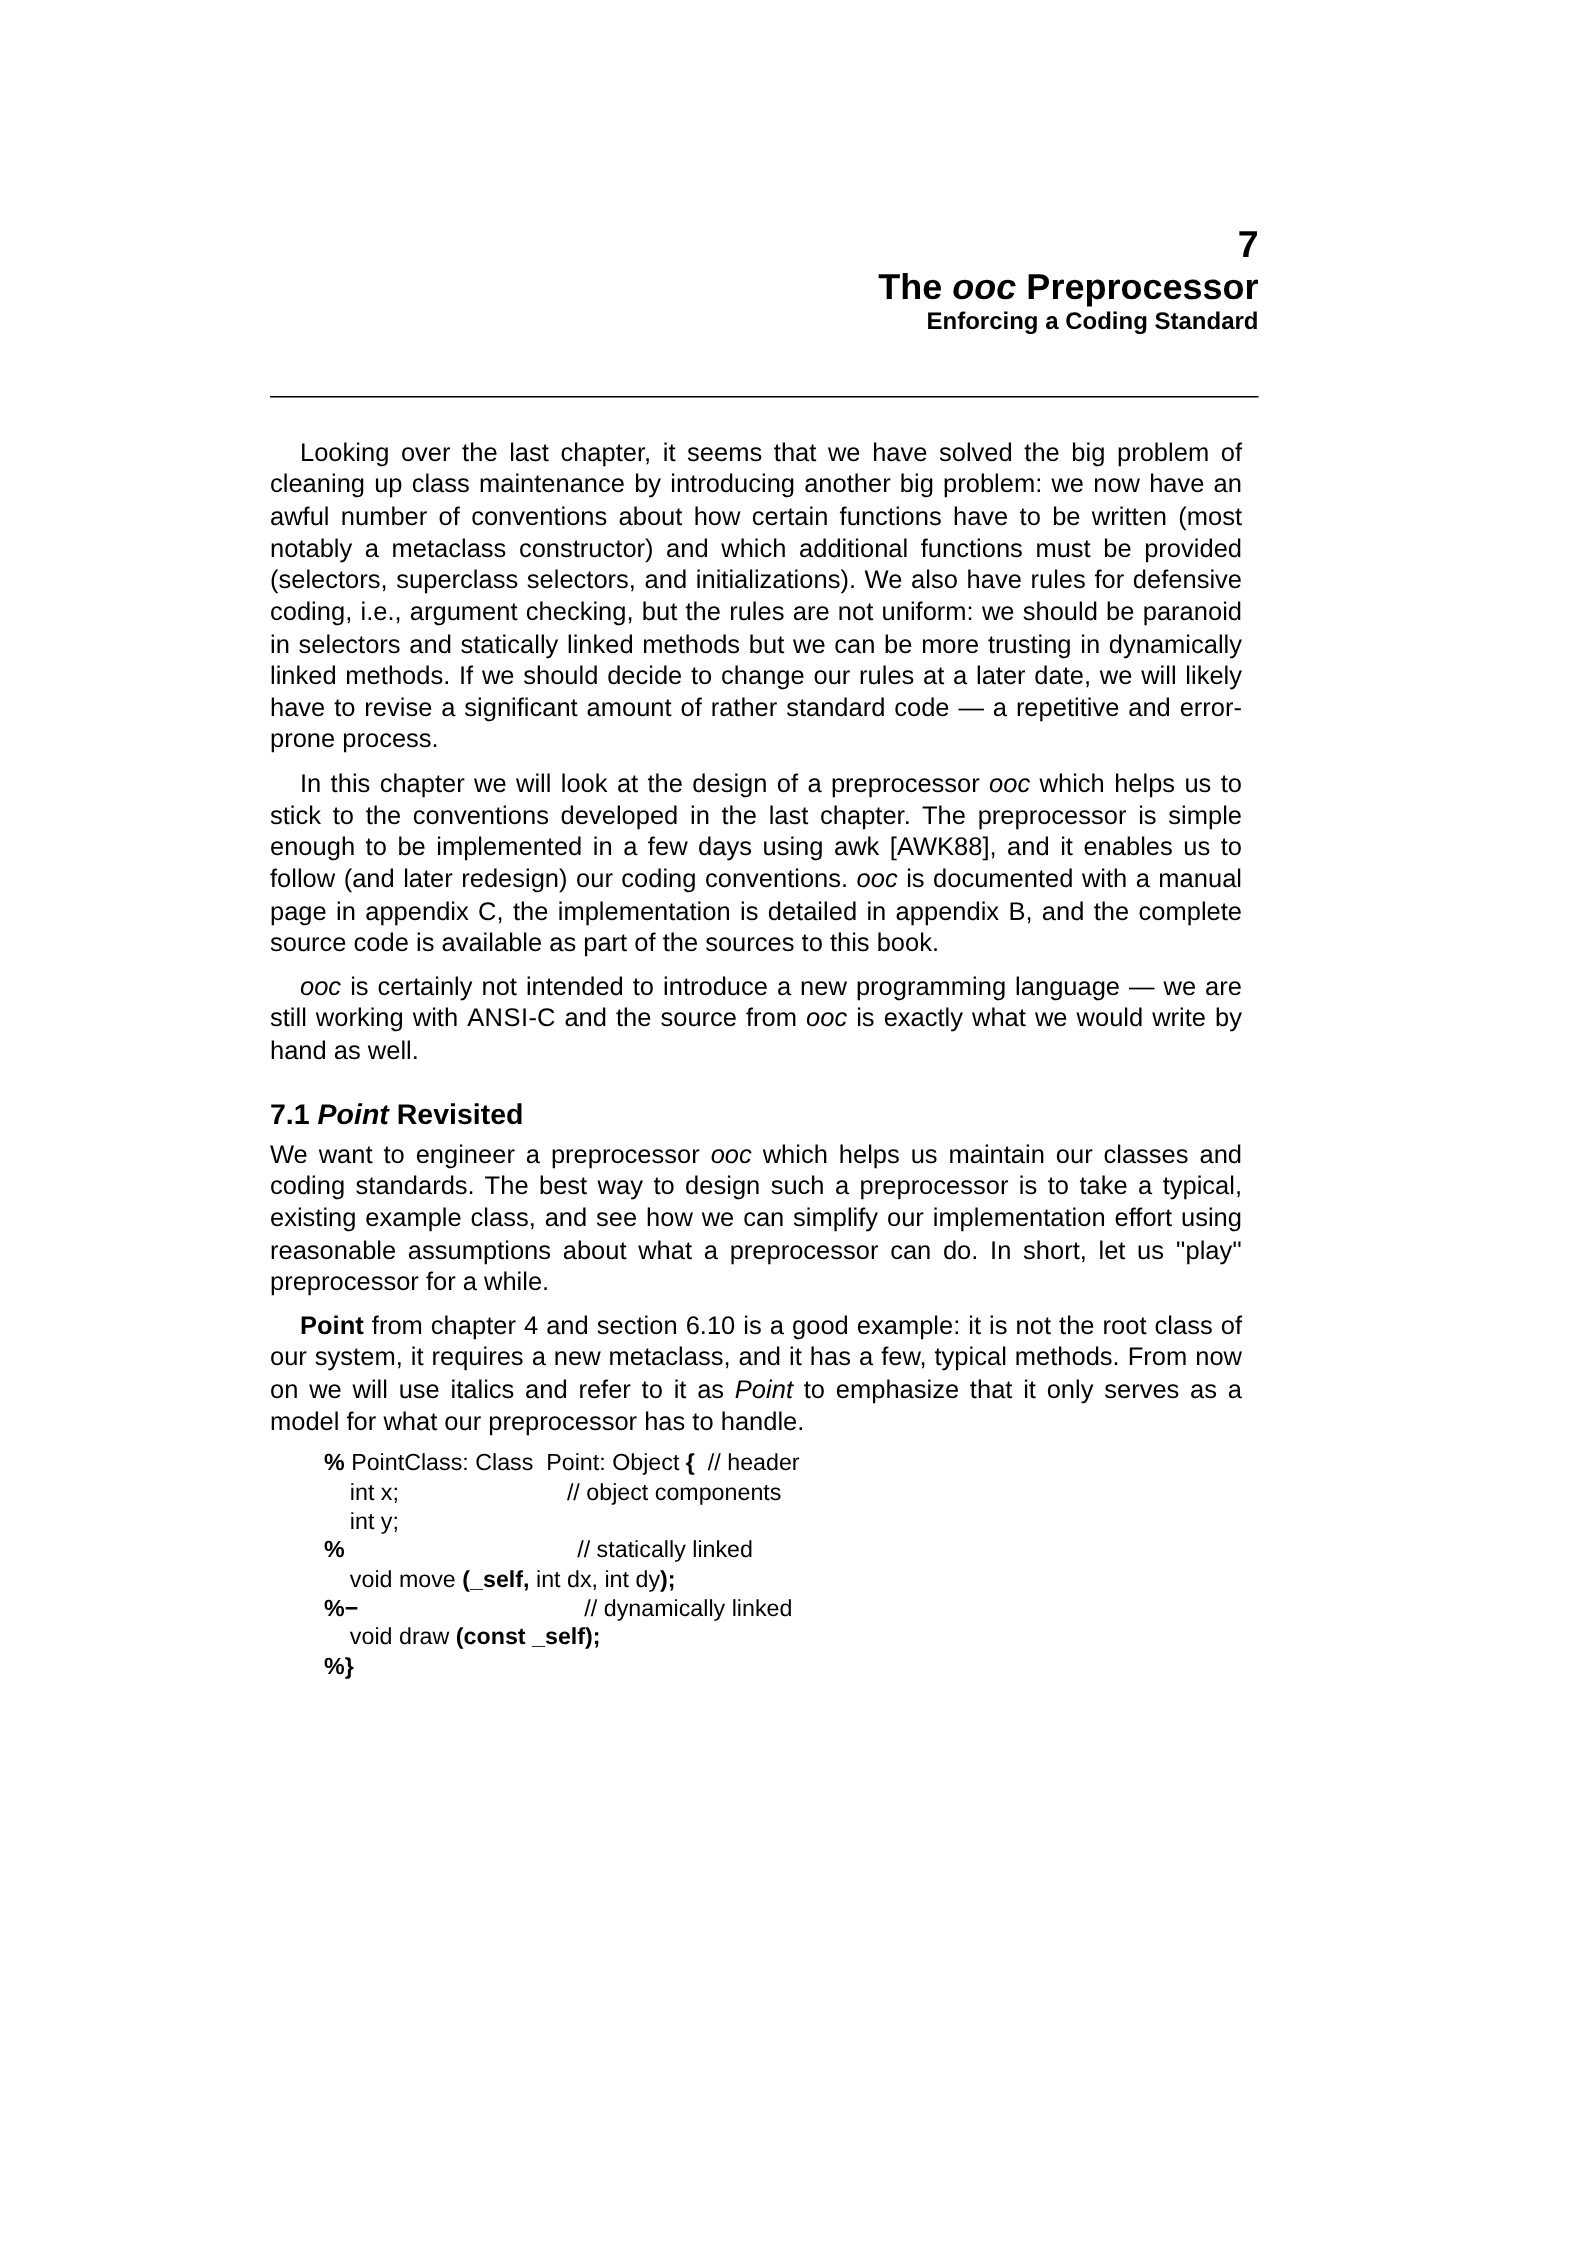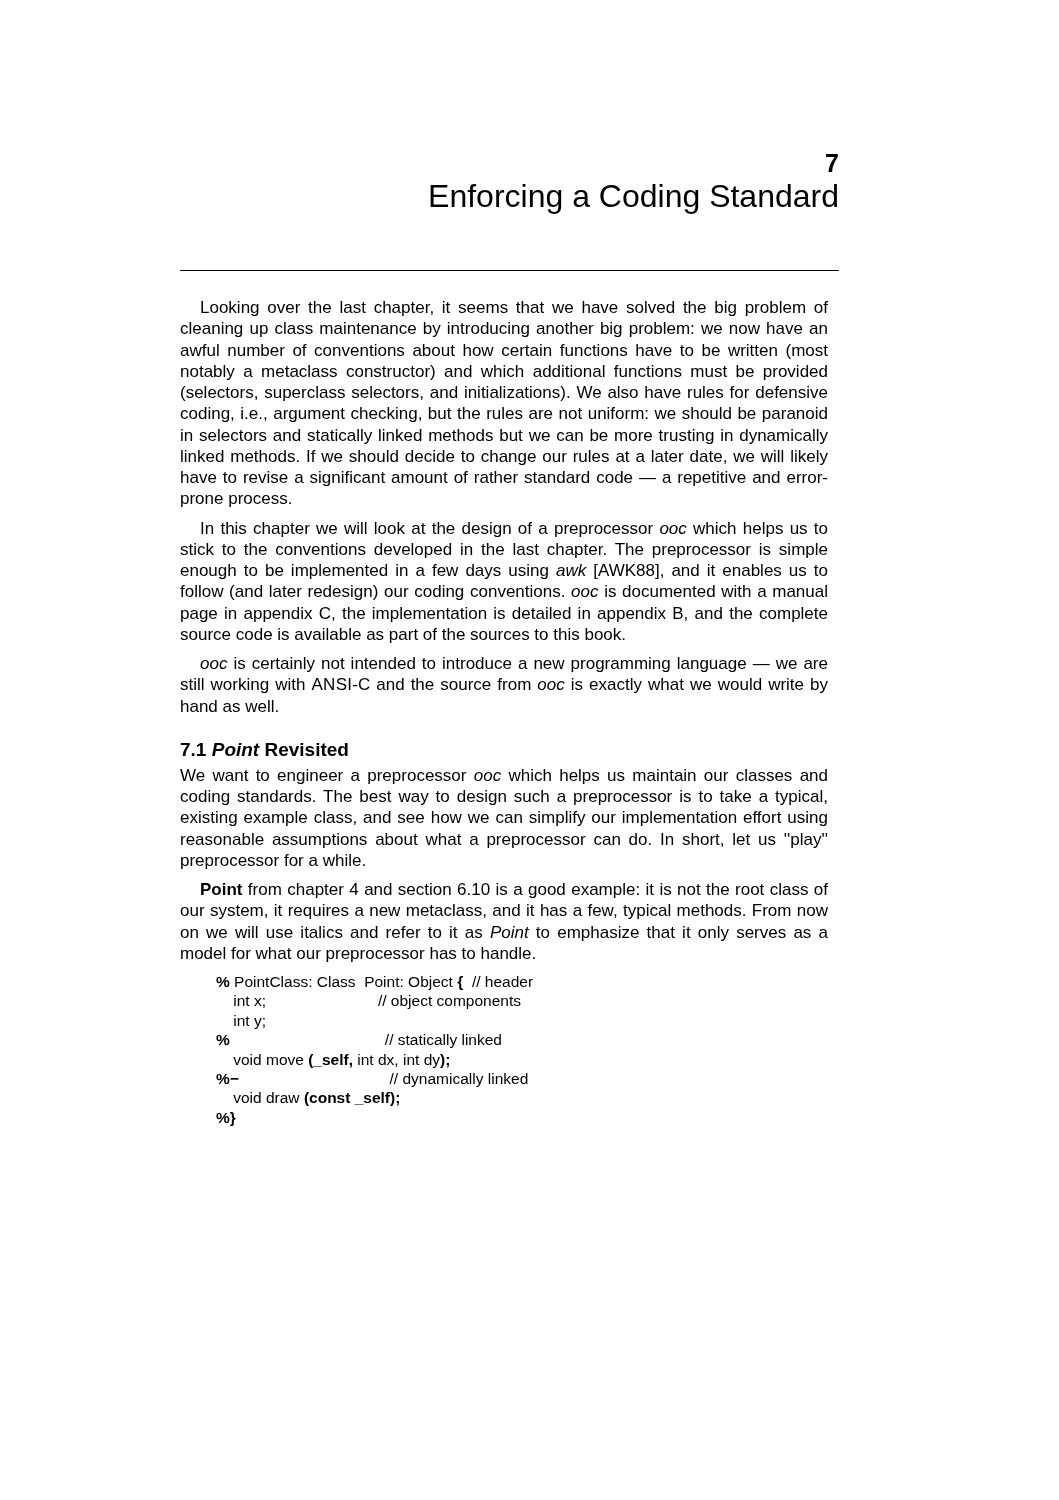--- a/index.html
+++ b/index.html
@@ -26,32 +26,32 @@
   }
   .chaptitle1 {
     text-align: right;
     font-weight: 700;
     font-size: 24px;
     line-height: 1.15;
     margin: 0;
   }
   .chaptitle2 {
     text-align: right;
-    font-weight: 400;
-    font-size: 32px;
+    font-weight: 700;
+    font-size: 16px;
     line-height: 1.15;
-    margin: 0 0 55px 0;
+    margin: 0 0 40px 0;
   }
   .rule {
     border: 0;
     border-top: 1px solid #000;
     margin: 6px 0 26px 0;
   }
   .ooc { font-style: italic; }
-  .awk { font-style: italic; }
+  .awk { }
   .Point { font-style: italic; }
   .smallcaps { font-variant: small-caps; letter-spacing: 0.3px; }
 
   p.body {
     font-size: 17px;
     line-height: 1.25;
     text-align: justify;
     margin: 0 11px 8px 0;
     text-indent: 20px;
   }
@@ -71,20 +71,23 @@
     white-space: pre;
   }
   pre.code b { font-weight: 700; }
 </style>
 </head>
 <body>
 
 <div class="page">
 
   <div class="chapnum">7</div>
+  <div class="chaptitle1">
+    <span>The </span><span class="ooc">ooc</span><span> Preprocessor</span>
+  </div>
   <div class="chaptitle2">Enforcing a Coding Standard</div>
   <hr class="rule">
 
   <p class="body first">Looking over the last chapter, it seems that we have solved the big problem of cleaning up class maintenance by introducing another big problem: we now have an awful number of conventions about how certain functions have to be written (most notably a metaclass constructor) and which additional functions must be provided (selectors, superclass selectors, and initializations). We also have rules for defensive coding, i.e., argument checking, but the rules are not uniform: we should be paranoid in selectors and statically linked methods but we can be more trusting in dynamically linked methods. If we should decide to change our rules at a later date, we will likely have to revise a significant amount of rather standard code — a repetitive and error-prone process.</p>
 
   <p class="body">
     <span>In this chapter we will look at the design of a preprocessor </span><span class="ooc">ooc</span><span> which helps us to stick to the conventions developed in the last chapter. The preprocessor is simple enough to be implemented in a few days using </span><span class="awk">awk</span><span> [AWK88], and it enables us to follow (and later redesign) our coding conventions. </span><span class="ooc">ooc</span><span> is documented with a manual page in appendix C, the implementation is detailed in appendix B, and the complete source code is available as part of the sources to this book.</span>
   </p>
 
   <p class="body">

